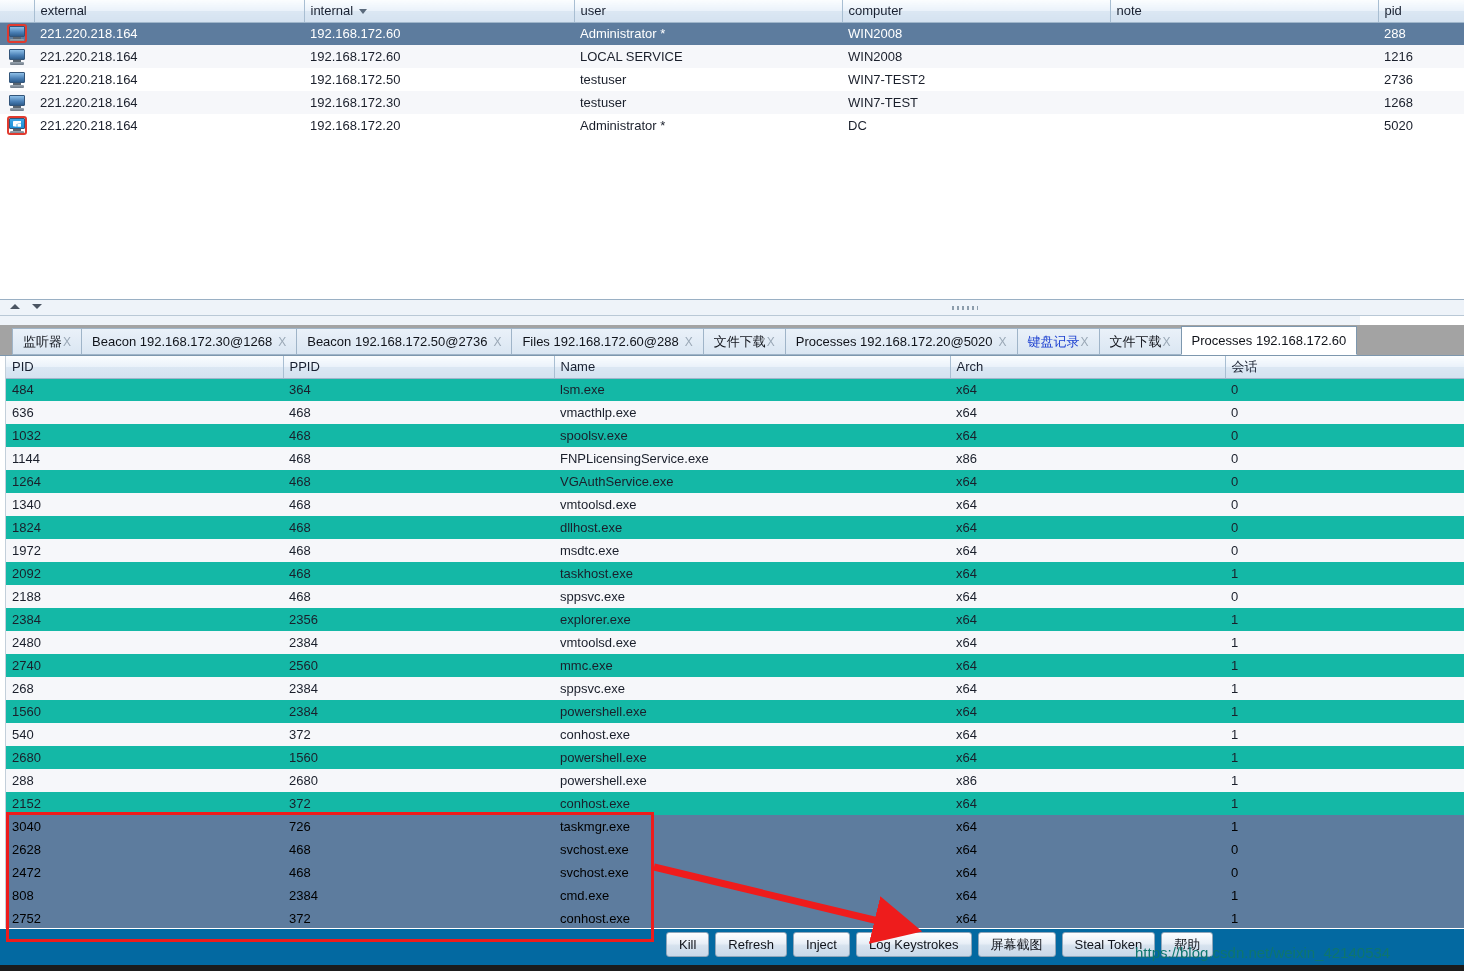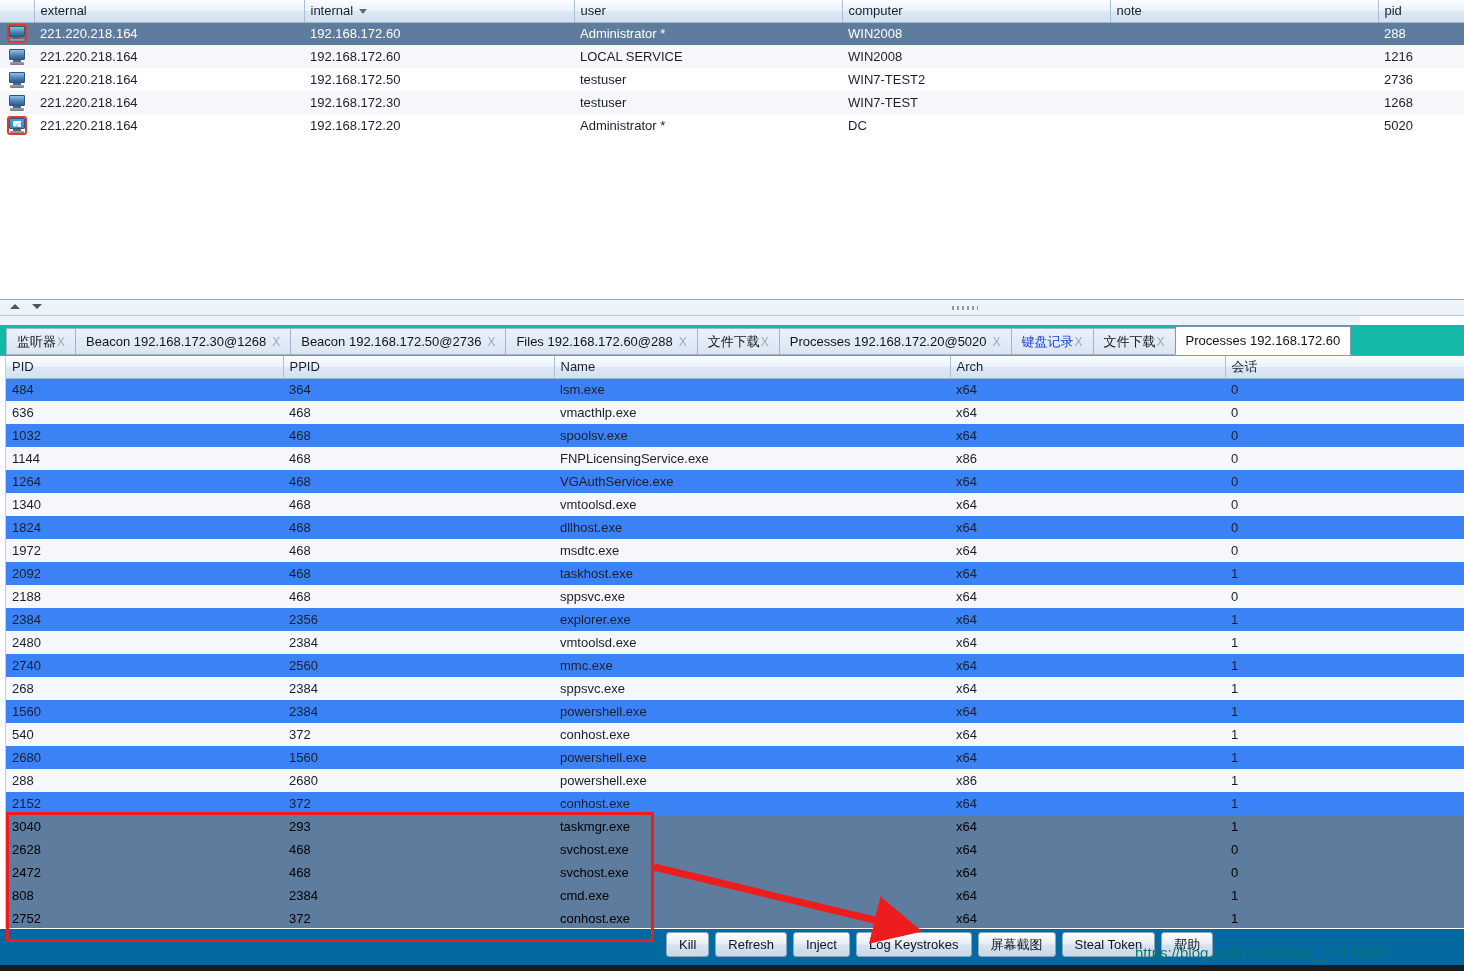--- a/index.html
+++ b/index.html
@@ -129,22 +129,22 @@
     position: absolute; left: 952px; top: 6px;
     width: 26px; height: 4px;
     background-image: repeating-linear-gradient(to right,#8d9dac 0 2px, transparent 2px 5px);
   }
 
   
   .tabbar {
     position: absolute; left: 0; top: 325px;
     width: 1464px; height: 30px;
     display: flex; align-items: flex-end;
-    padding-left: 6px;
-    background: #14b8a6;
+    padding-left: 12px;
+    background: #a3a3a3;
   }
   .tab {
     height: 27px;
     display: flex; align-items: center;
     padding: 0 10px;
     margin-right: -1px;
     background: linear-gradient(to bottom,#eaf1f9 0%, #dae6f2 100%);
     border: 1px solid #9fb4c8;
     font-size: 13px;
     color: #10131a;
@@ -173,21 +173,21 @@
     width: 1464px; height: 583px;
     background: #ffffff;
     border-top: 1px solid #7d97ae;
     overflow: hidden;
   }
   .proc-scroll-l {
     position: absolute; left: 0; top: 0; width: 6px; height: 100%;
     background: #ffffff; border-right: 1px solid #c3cfda;
   }
   .proc-table-wrap { position: absolute; left: 6px; top: 0; right: 0; bottom: 0; }
-  .proc-row.odd  { background: #3b82f6; }
+  .proc-row.odd  { background: #14b8a6; }
   .proc-row.even { background: #f6f7fa; }
   .proc-row.sel  { background: #5d7c9e; }
   .proc-row.sel td { color: #000000; }
 
   
   .anno-box {
     position: absolute;
     left: 6px; top: 812px;
     width: 648px; height: 130px;
     border: 3px solid #ee1c1c;
@@ -512,21 +512,21 @@
             </tr>
             <tr class="proc-row odd">
               <td>2152</td>
               <td>372</td>
               <td>conhost.exe</td>
               <td>x64</td>
               <td>1</td>
             </tr>
             <tr class="proc-row sel">
               <td>3040</td>
-              <td>293</td>
+              <td>726</td>
               <td>taskmgr.exe</td>
               <td>x64</td>
               <td>1</td>
             </tr>
             <tr class="proc-row sel">
               <td>2628</td>
               <td>468</td>
               <td>svchost.exe</td>
               <td>x64</td>
               <td>0</td>

